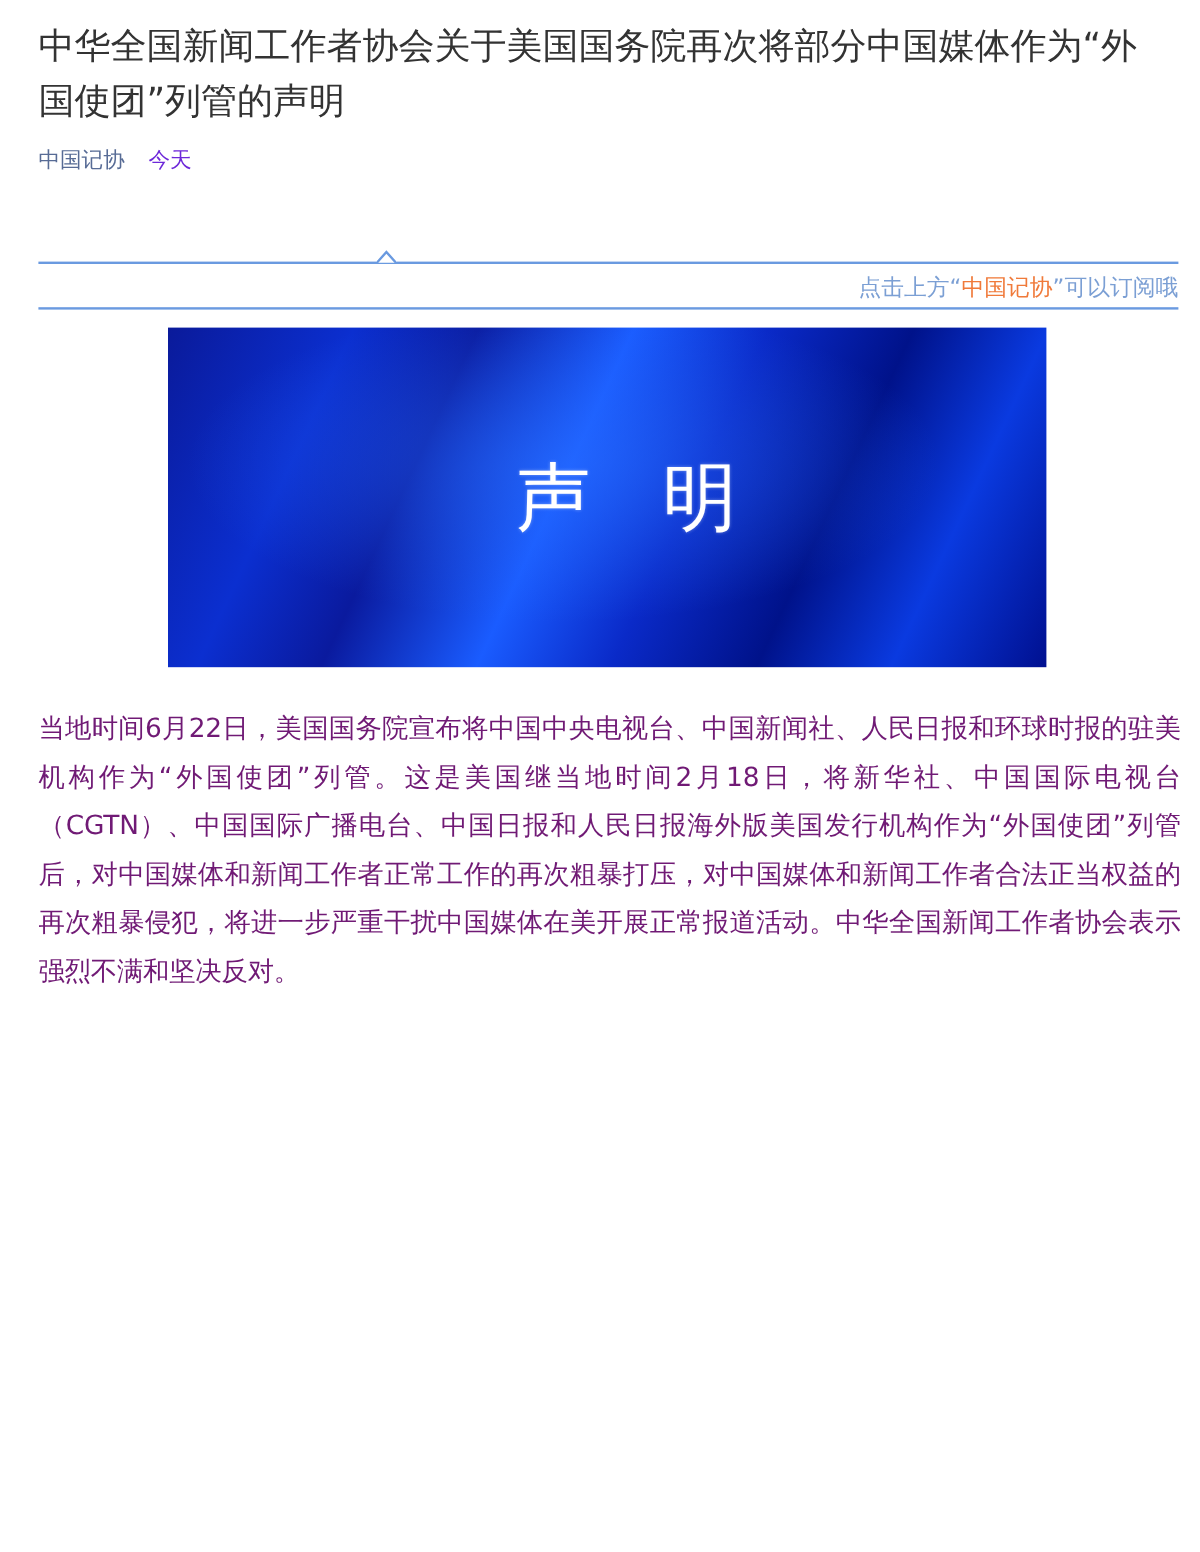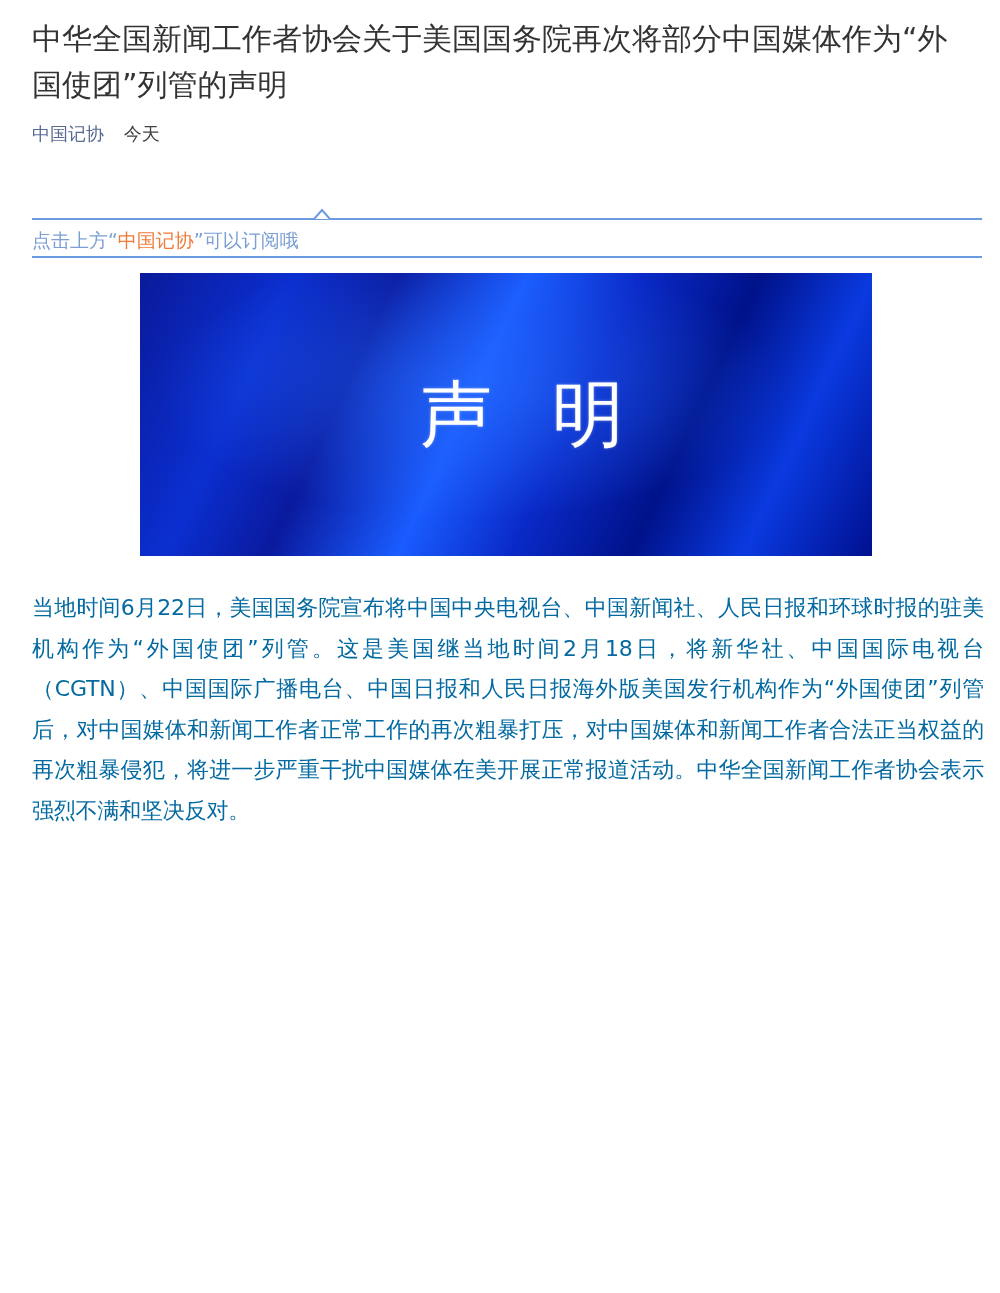--- a/index.html
+++ b/index.html
@@ -31,21 +31,21 @@
       left: 32px;
       top: 120px;
       font-size: 18px;
       line-height: 28px;
     }
     .meta .account {
       color: #576b95;
       margin-right: 14px;
     }
     .meta .date {
-      color: #404040;
+      color: #6d28d9;
     }
     .subscribe {
       position: absolute;
       left: 32px;
       top: 208px;
       width: 950px;
       height: 50px;
     }
     .subscribe .line-top {
       position: absolute;
@@ -68,21 +68,21 @@
       top: 48px;
       width: 100%;
       height: 2px;
       background: #6a9ae0;
     }
     .subscribe .text {
       position: absolute;
       left: 0;
       top: 18px;
       width: 100%;
-      text-align: left;
+      text-align: right;
       font-size: 19px;
       line-height: 28px;
       color: #7b9fd4;
     }
     .subscribe .text .hl {
       color: #f07a3a;
     }
     .banner {
       position: absolute;
       left: 140px;
@@ -110,37 +110,37 @@
       position: absolute;
       left: 0;
       top: 0;
       width: 100%;
       height: 100%;
       display: flex;
       align-items: center;
       justify-content: center;
       color: #ffffff;
       font-family: "DejaVu Serif", "Liberation Serif", serif;
-      font-size: 72px;
+      font-size: 62px;
       letter-spacing: 60px;
       padding-left: 92px;
       box-sizing: border-box;
       text-shadow: 0 0 3px rgba(255,255,255,0.4);
     }
     .content {
       position: absolute;
       left: 32px;
       top: 588px;
       width: 952px;
     }
     .content p {
       margin: 0 0 23px 0;
       font-size: 22px;
       line-height: 40.5px;
-      color: #0369a1;
+      color: #701a75;
       text-align: justify;
       letter-spacing: -0.2px;
     }
   </style>
 </head>
 <body>
 
 <h1 class="title">中华全国新闻工作者协会关于美国国务院再次将部分中国媒体作为“外国使团”列管的声明</h1>
 
 <div class="meta">

